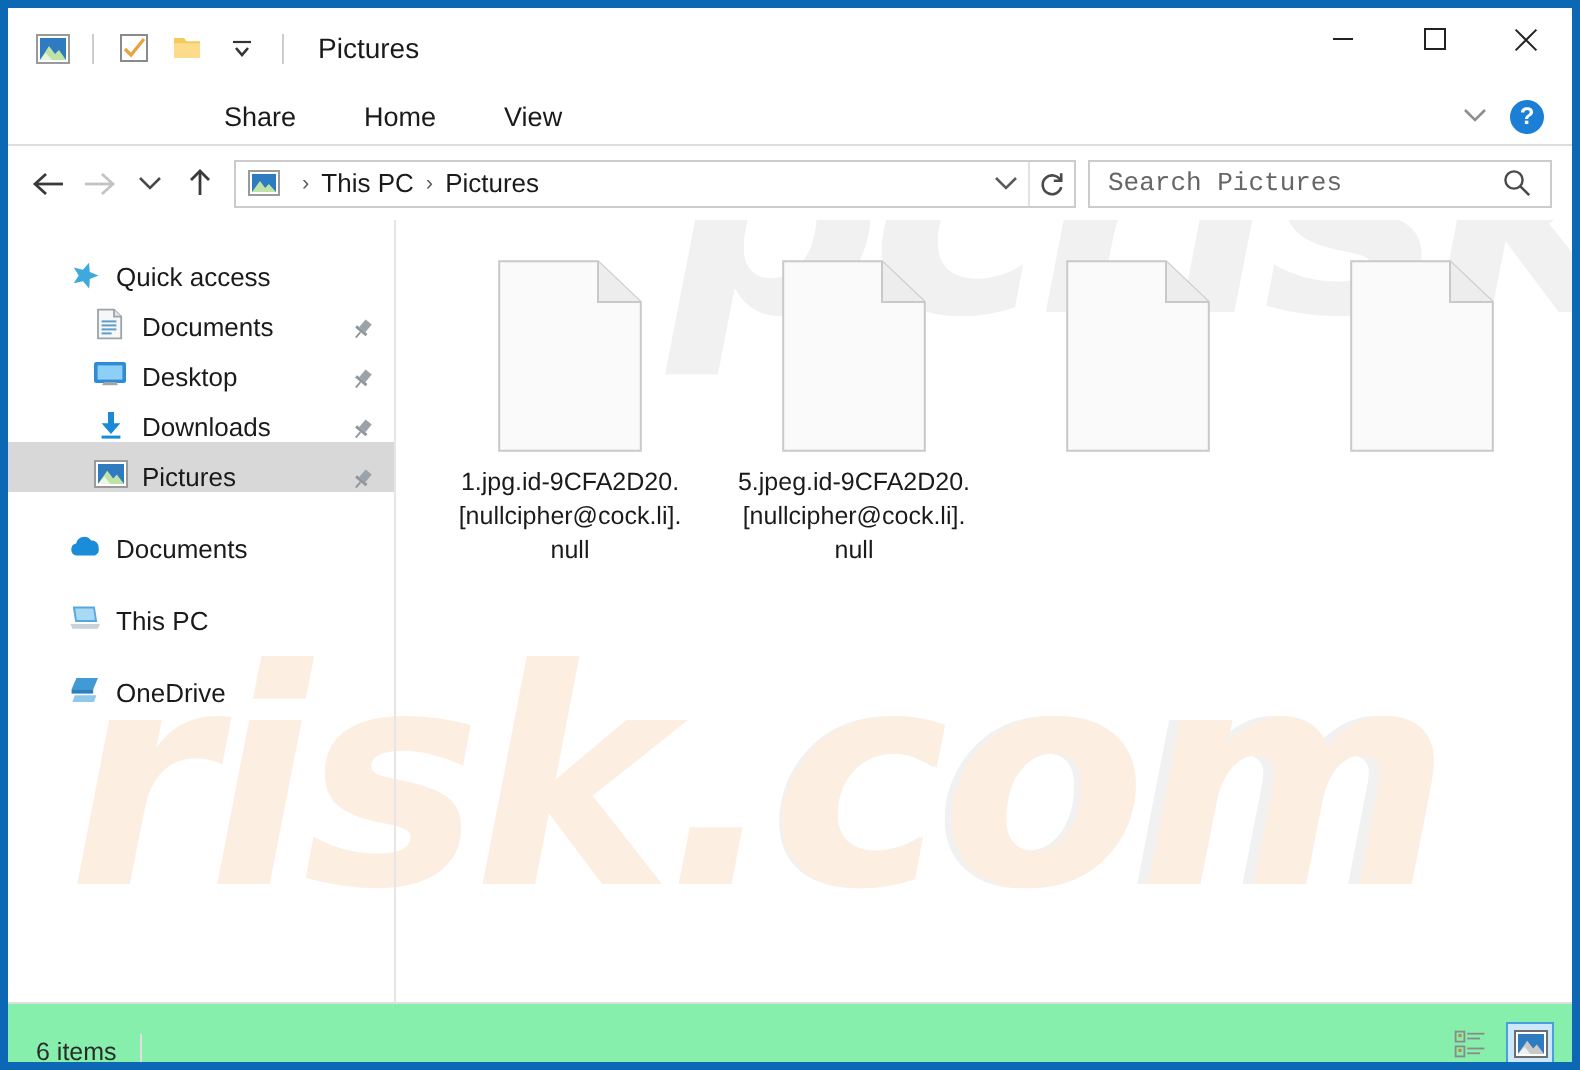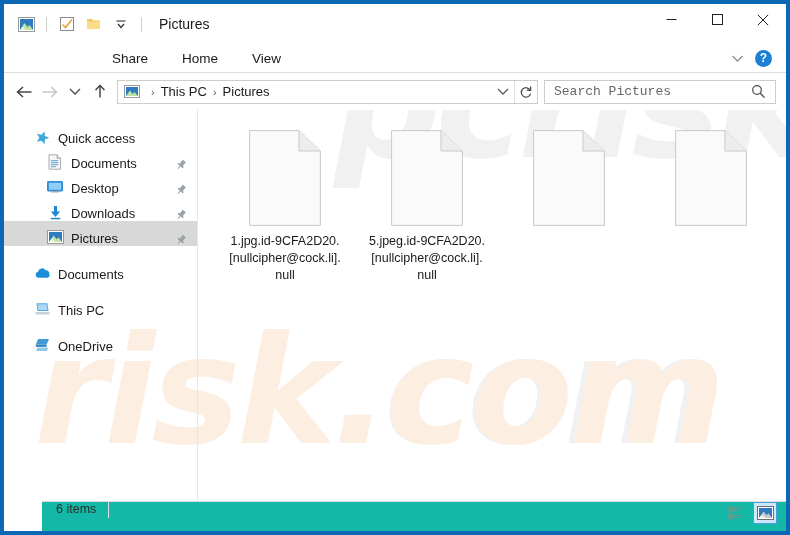--- a/index.html
+++ b/index.html
@@ -270,26 +270,25 @@
     color: #1a1a1a;
     text-align: center;
     word-break: break-all;
   }
 
   
   #statusbar {
     position: relative; z-index: 3;
     height: 32px;
     border-top: 1px solid #dedede;
-    background: #14b8a6;
-    display: flex;
-    align-items: flex-start;
+    background: #86efac;
+    display: flex;
+    align-items: flex-end;
     padding: 0 9px 0 14px;
     box-sizing: border-box;
-    margin-left: 38px;
   }
   #status-text {
     font-size: 12.5px;
     color: #2b2b2b;
     white-space: nowrap;
   }
   #status-sep { width:1px; height:16px; background:#e0e0e0; margin-left:12px; }
   #viewbtns {
     margin-left: auto;
     display: flex;

